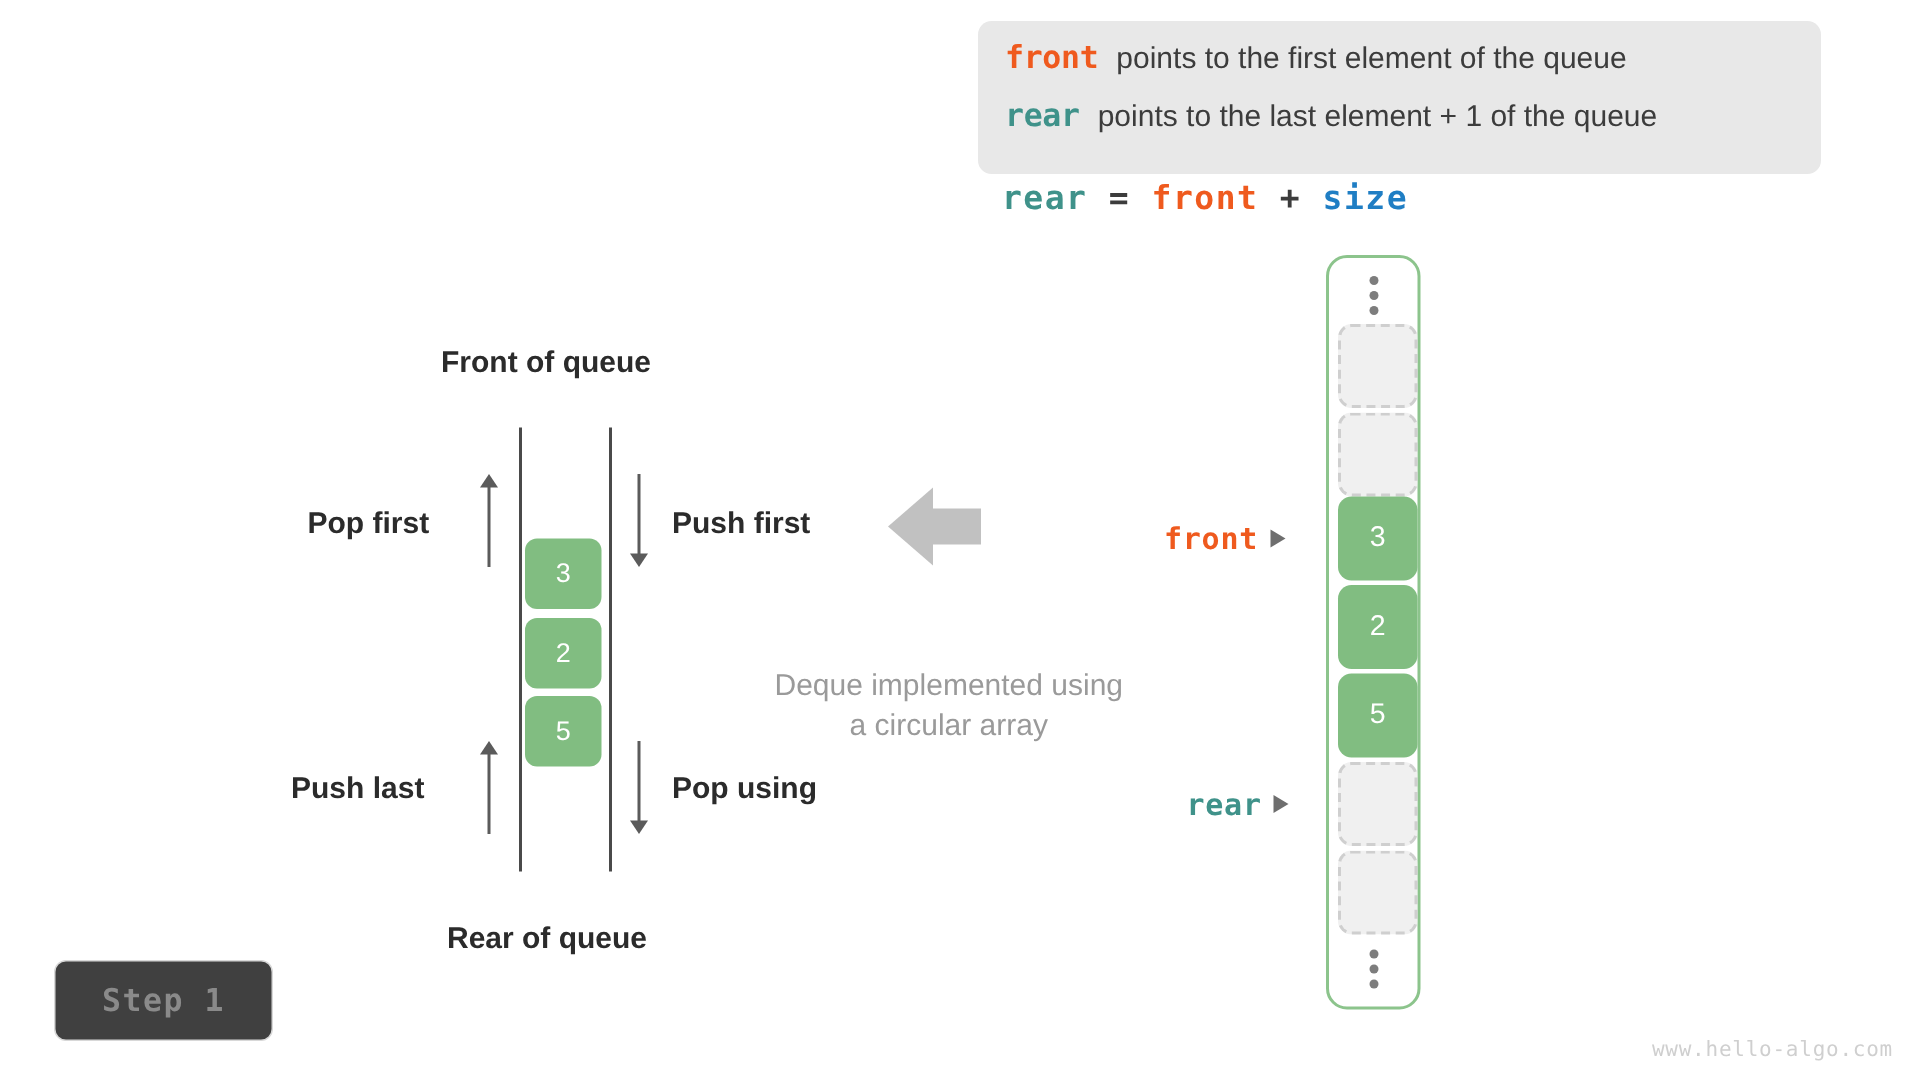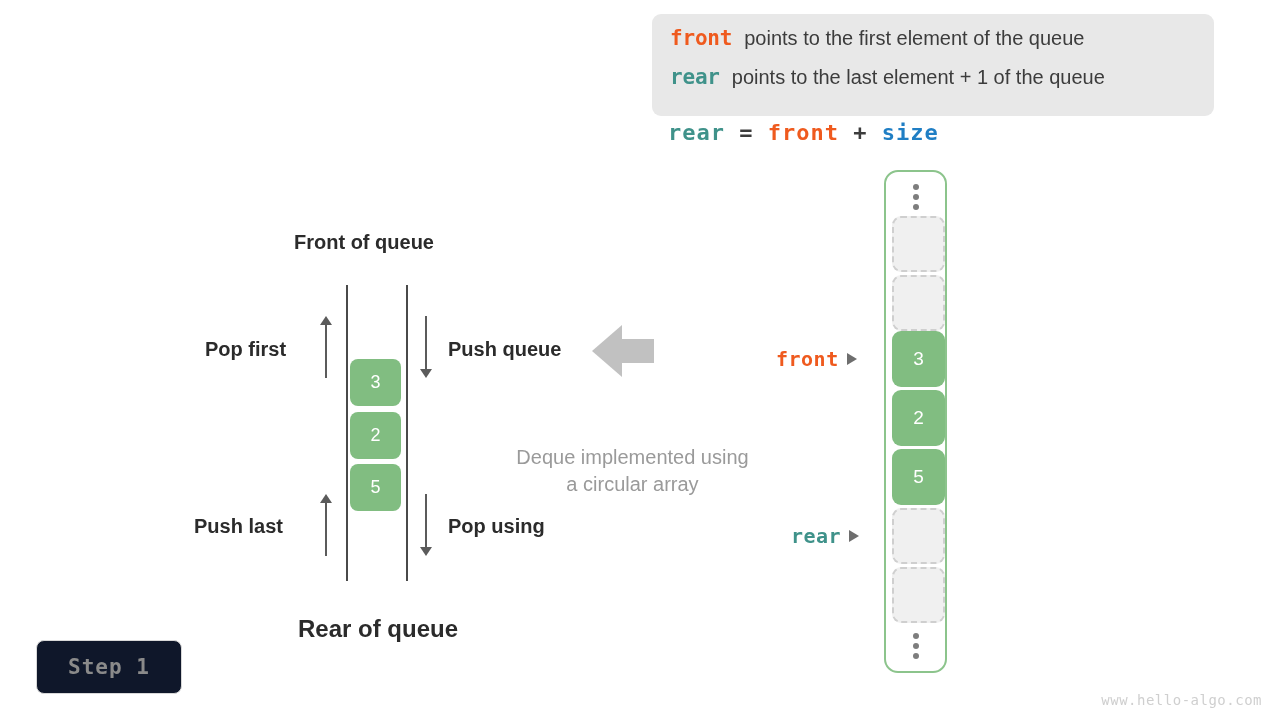--- a/index.html
+++ b/index.html
@@ -75,21 +75,21 @@
     top: 231px;
     font-size: 20px;
     font-weight: bold;
     color: #2b2b2b;
     white-space: nowrap;
   }
   #deque-title-bottom {
     position: absolute;
     left: 298px;
     top: 615px;
-    font-size: 24px;
+    font-size: 20px;
     font-weight: bold;
     color: #2b2b2b;
     white-space: nowrap;
   }
   .rail {
     position: absolute;
     top: 285px;
     width: 2px;
     height: 296px;
     background: #4a4a4a;
@@ -275,21 +275,21 @@
   }
   #size-block .size-expr .op { color: #3c3c3c; }
 
   
   #step-badge {
     position: absolute;
     left: 36px;
     top: 640px;
     width: 146px;
     height: 54px;
-    background: #0f172a;
+    background: #404040;
     border: 1px solid #d8d8d8;
     border-radius: 8px;
     box-sizing: border-box;
     display: flex;
     align-items: center;
     justify-content: center;
     font-family: "DejaVu Sans Mono", "Liberation Mono", monospace;
     font-size: 21px;
     font-weight: bold;
     letter-spacing: 1px;
@@ -338,21 +338,21 @@
   <div class="op-label" style="left:205px; top:338px">Pop first</div>
   <div class="op-arrow up" style="left:318px; top:316px; height:62px">
     <span class="head"></span>
       <span class="shaft"></span>
   </div>
 
   <div class="op-arrow down" style="left:418px; top:316px; height:62px">
     <span class="shaft"></span>
       <span class="head"></span>
   </div>
-  <div class="op-label" style="left:448px; top:338px">Push queue</div>
+  <div class="op-label" style="left:448px; top:338px">Push first</div>
 
   <div class="op-label" style="left:194px; top:515px">Push last</div>
   <div class="op-arrow up" style="left:318px; top:494px; height:62px">
     <span class="head"></span>
       <span class="shaft"></span>
   </div>
 
   <div class="op-arrow down" style="left:418px; top:494px; height:62px">
     <span class="shaft"></span>
       <span class="head"></span>

